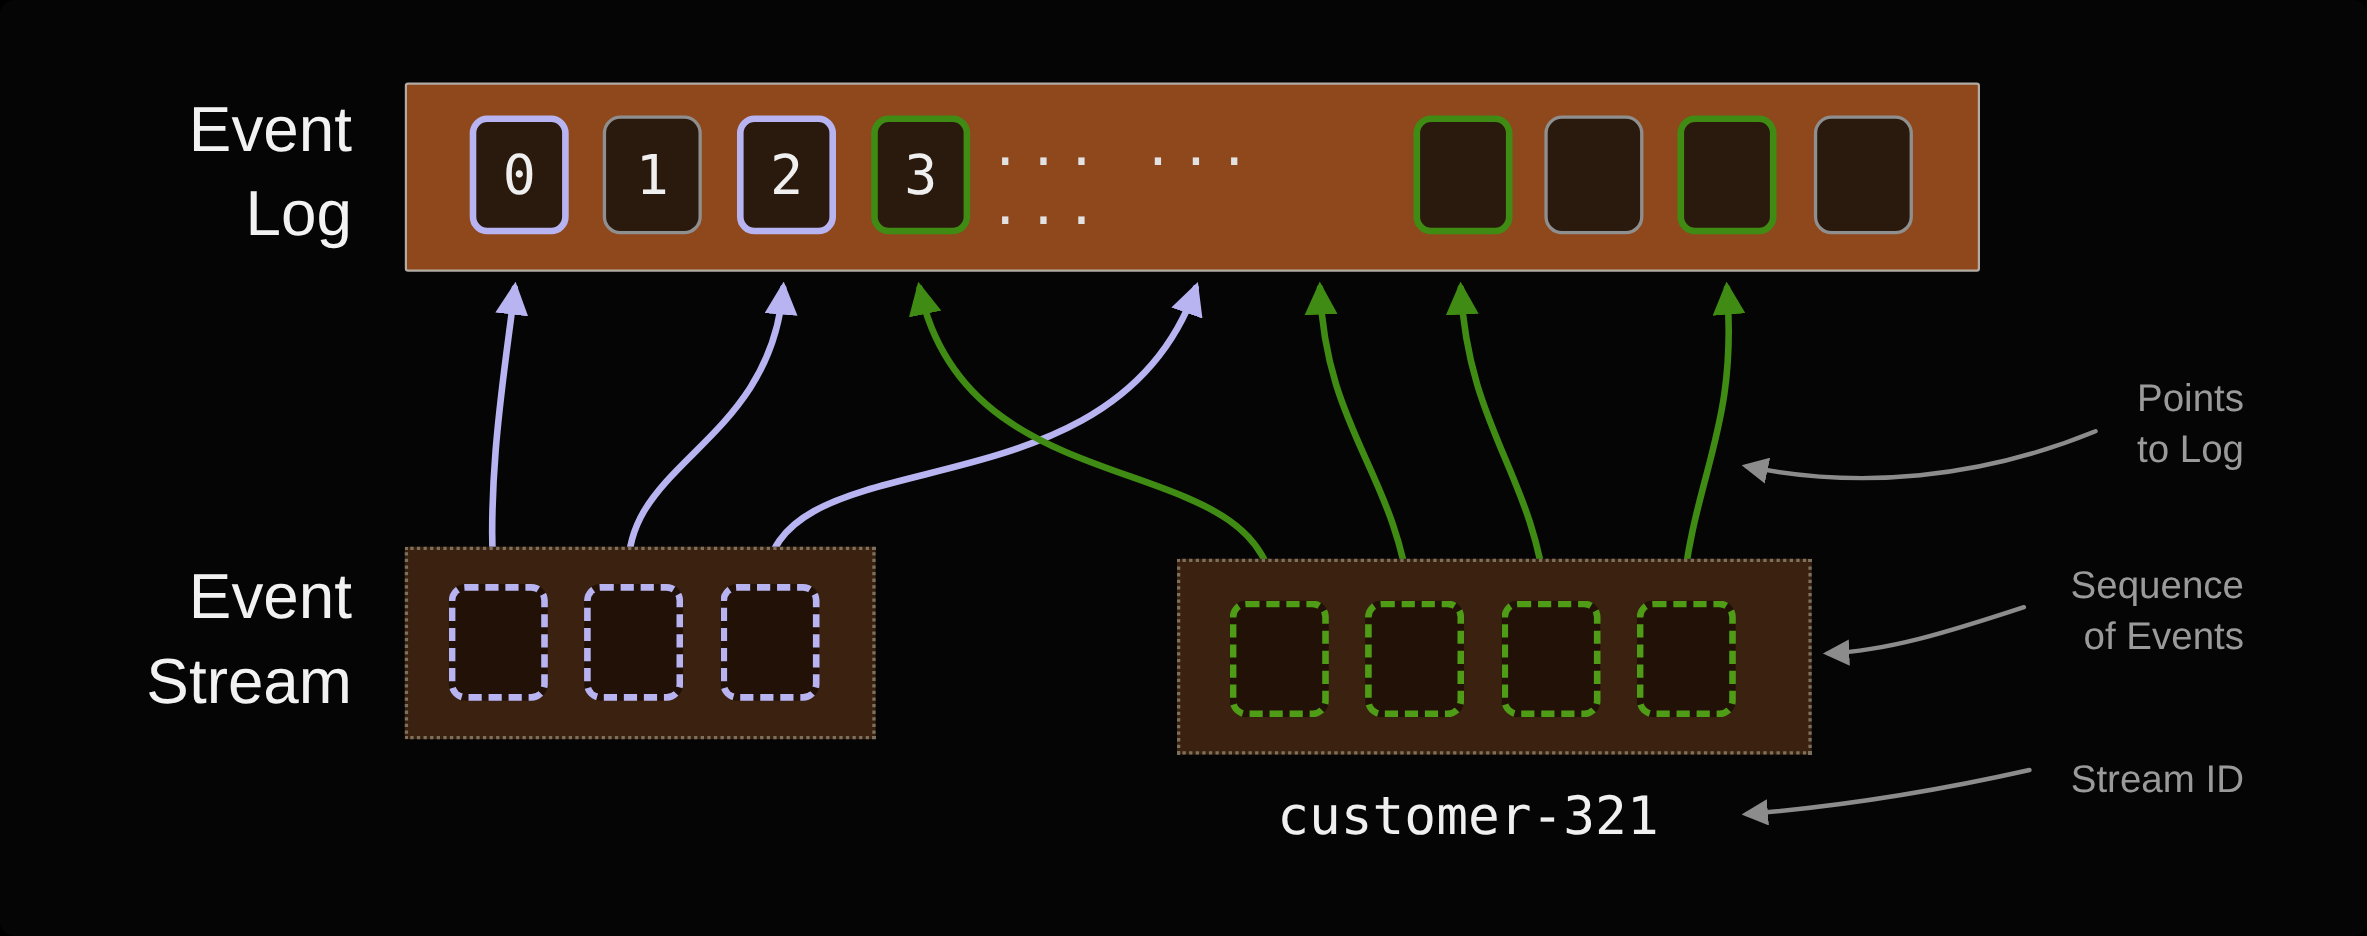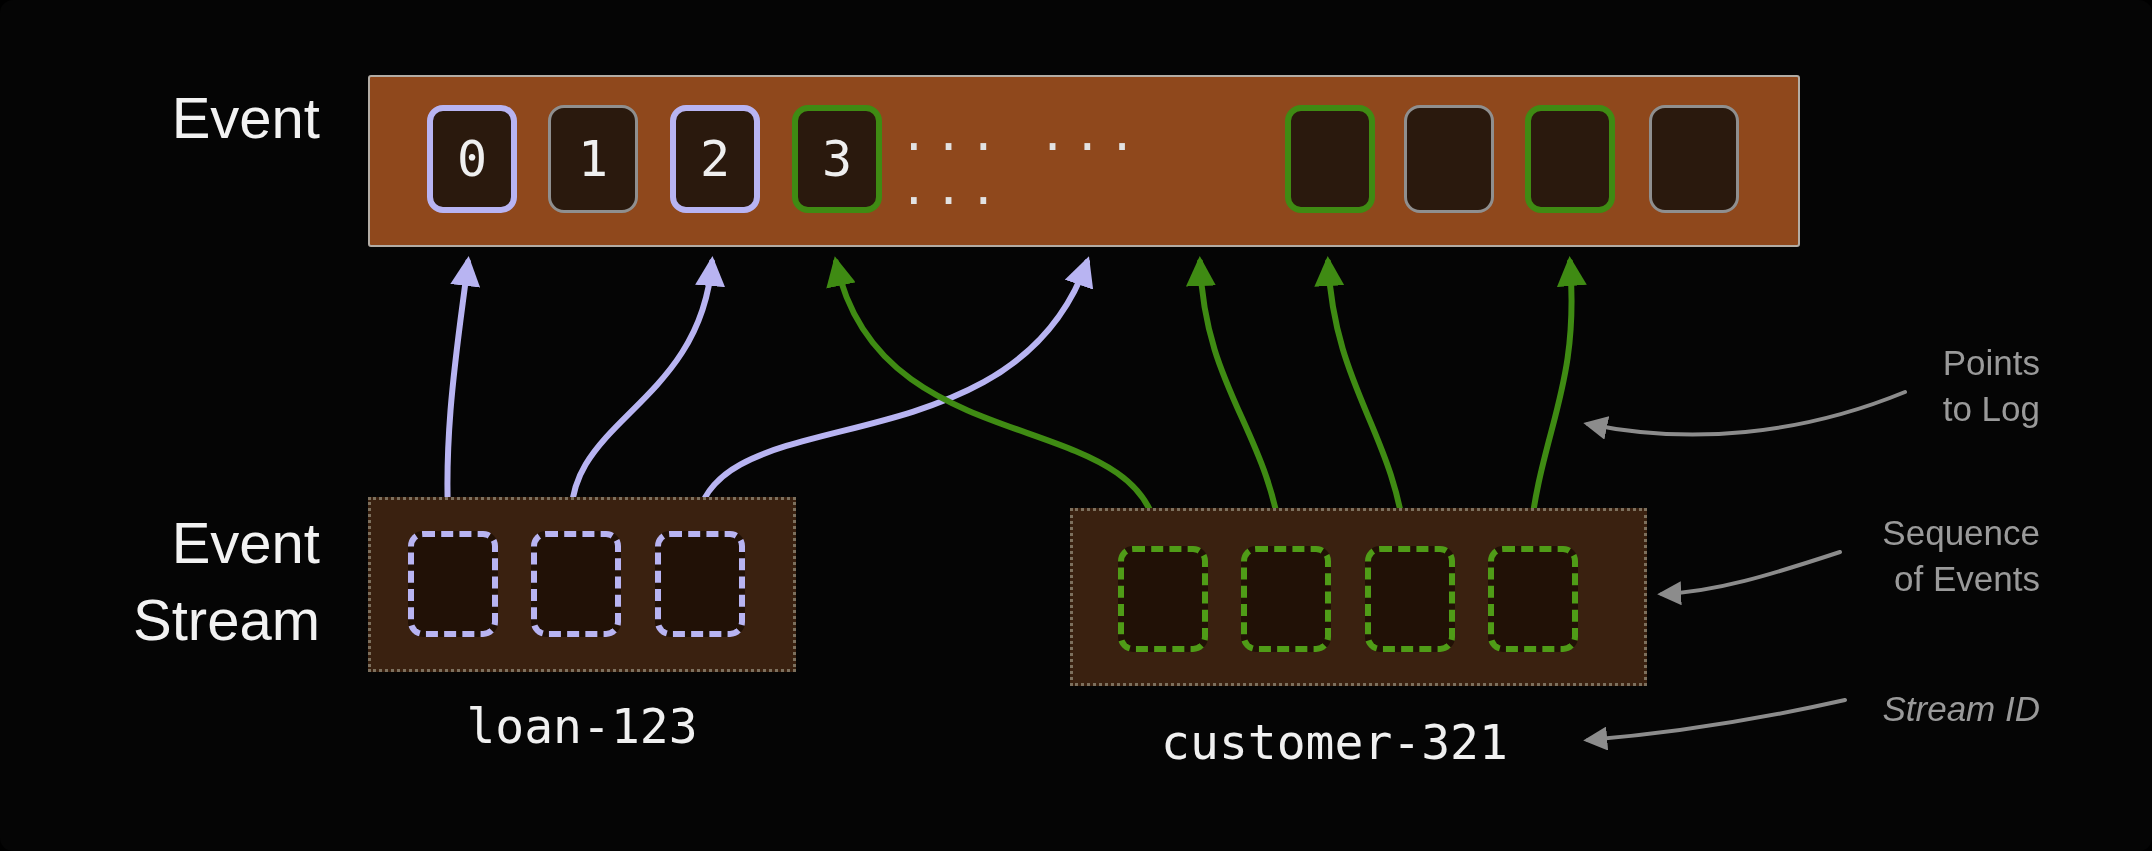--- a/index.html
+++ b/index.html
@@ -58,21 +58,21 @@
   }
   #stream-id-loan { left:368px; width:428px; top:698px; }
   #stream-id-customer { left:1046px; width:577px; top:714px; }
 
   .annot {
     position:absolute; right:112px; width:320px;
     color:#9a9a9a; font-size:35px; line-height:1.32; text-align:right;
   }
   #annot-points { top:340px; }
   #annot-sequence { top:510px; }
-  #annot-streamid { top:686px;font-style:italic; }
+  #annot-streamid { top:686px; }
 
   svg.arrows { position:absolute; left:0; top:0; pointer-events:none; }
   .arrow { fill:none; stroke-linecap:round; }
   .a-lav  { stroke:#b8b4f2; stroke-width:6; }
   .a-grn  { stroke:#3f8b13; stroke-width:6; }
   .a-gray { stroke:#8c8c8c; stroke-width:4; }
 </style>
 </head>
 <body>
 
@@ -100,20 +100,21 @@
     <path class="arrow a-grn" d="M 1406 545 C 1393 430, 1335 390, 1328 262" marker-end="url(#mGrn)"></path>
     <path class="arrow a-grn" d="M 1529 545 C 1540 430, 1580 390, 1570 262" marker-end="url(#mGrn)"></path>
 
     <path class="arrow a-gray" d="M 1905 392 C 1800 435, 1690 445, 1588 424" marker-end="url(#mGray)"></path>
     <path class="arrow a-gray" d="M 1840 552 C 1770 575, 1715 592, 1662 594" marker-end="url(#mGray)"></path>
     <path class="arrow a-gray" d="M 1845 700 C 1765 718, 1675 733, 1588 740" marker-end="url(#mGray)"></path>
   </svg>
 
   <div class="big-label" id="event-log-label">
     <div>Event</div>
+    <div>Log</div>
   </div>
 
   <div class="log-bar">
     <div class="cell b-lavender" style="left:57px">0</div>
     <div class="cell b-gray" style="left:178px">1</div>
     <div class="cell b-lavender" style="left:300px">2</div>
     <div class="cell b-green" style="left:422px">3</div>
     <div class="ellipsis">... ... ...</div>
     <div class="cell b-green" style="left:915px"></div>
     <div class="cell b-gray" style="left:1034px"></div>
@@ -124,21 +125,20 @@
   <div class="big-label" id="event-streams-label">
     <div>Event</div>
     <div>Stream</div>
   </div>
 
   <div class="stream-box" id="stream-box-loan">
     <div class="stream-cell d-lavender" style="left:37px;  top:31px"></div>
     <div class="stream-cell d-lavender" style="left:160px; top:31px"></div>
     <div class="stream-cell d-lavender" style="left:284px; top:31px"></div>
   </div>
-  <div class="stream-id" id="stream-id-loan">loan-123</div>
 
   <div class="stream-box" id="stream-box-customer">
     <div class="stream-cell d-green" style="left:45px;  top:35px"></div>
     <div class="stream-cell d-green" style="left:168px; top:35px"></div>
     <div class="stream-cell d-green" style="left:292px; top:35px"></div>
     <div class="stream-cell d-green" style="left:415px; top:35px"></div>
   </div>
   <div class="stream-id" id="stream-id-customer">customer-321</div>
 
   <div class="annot" id="annot-sequence">

